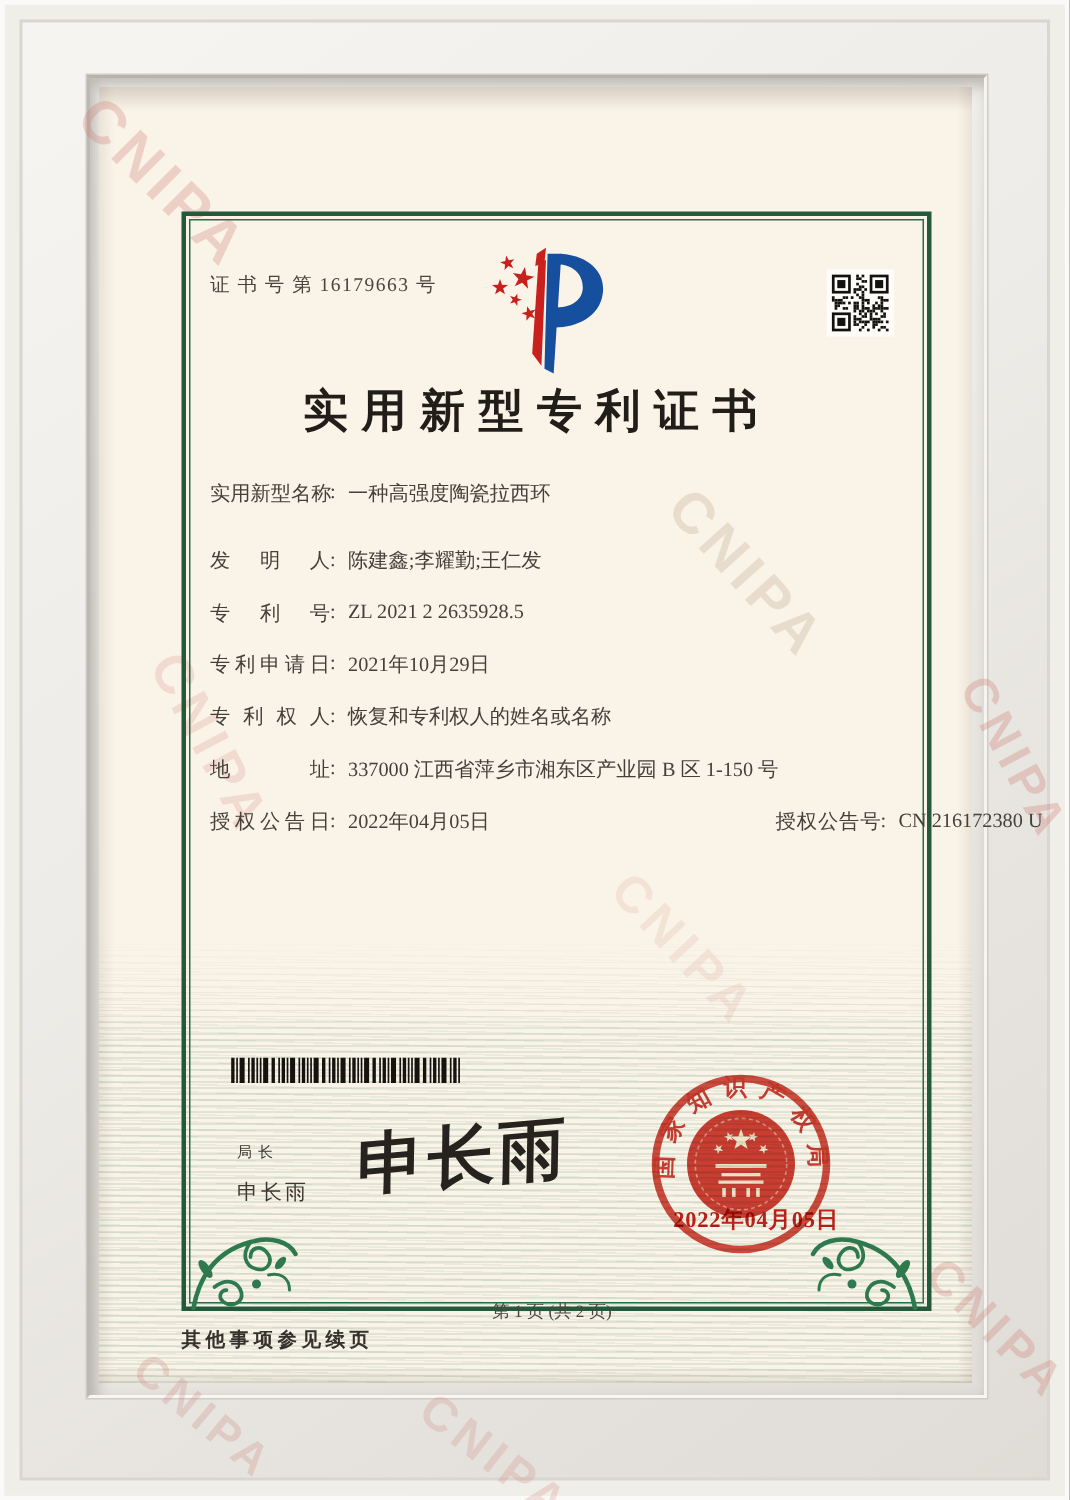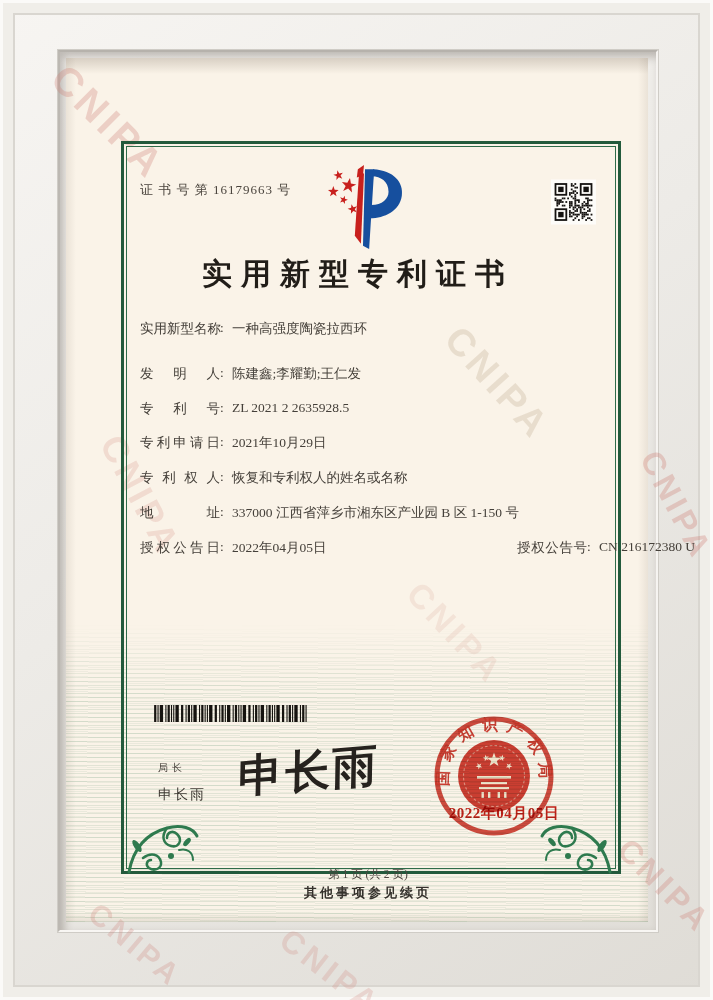--- a/index.html
+++ b/index.html
@@ -61,21 +61,21 @@
   .barcode{position:absolute;left:153px;top:705px;width:157px;height:17px;}
   .dir-title{position:absolute;left:158px;top:761px;font-size:10px;letter-spacing:4px;color:#3c3731;}
   .dir-name{position:absolute;left:158px;top:786px;font-size:14px;letter-spacing:2px;color:#3c3731;}
   .autograph{position:absolute;left:238px;top:740px;width:170px;font-size:45px;font-weight:700;
          color:#26221e;transform:rotate(-5deg) skewX(-6deg);letter-spacing:2px;}
   .seal{position:absolute;left:429px;top:711px;width:130px;height:130px;mix-blend-mode:multiply;opacity:.93;}
   .seal-date{position:absolute;left:430px;top:804px;width:148px;text-align:center;font-size:15px;
          font-weight:700;color:#c3241b;mix-blend-mode:multiply;letter-spacing:.5px;}
   .page-note{position:absolute;left:121px;top:848px;width:494px;text-align:center;
          font-size:11.5px;color:#4a453f;margin-top:19px;}
-  .footer-note{position:absolute;left:121px;top:884px;width:494px;text-align:center;
+  .footer-note{position:absolute;left:121px;top:884px;width:494px;text-align:left;
          font-size:13px;font-weight:700;letter-spacing:3px;color:#35312c;}
 </style>
 </head>
 <body>
 
 <div class="stage">
   <div class="frame-edge"></div>
   <div class="frame-lip"></div>
 
   <div class="paper">

